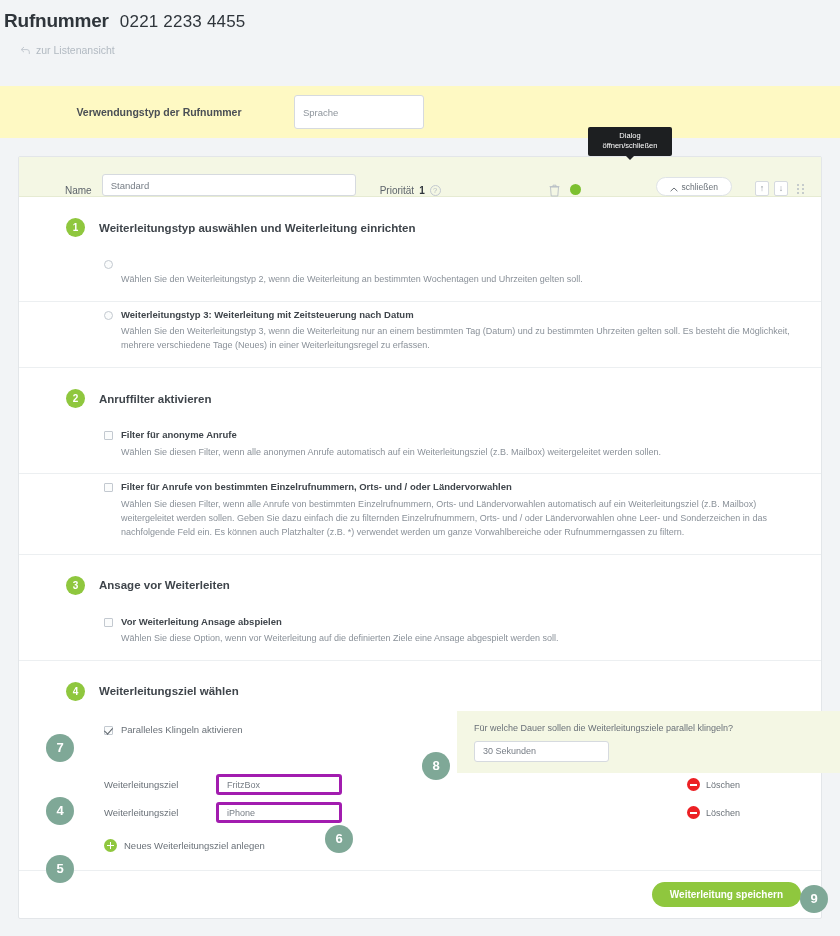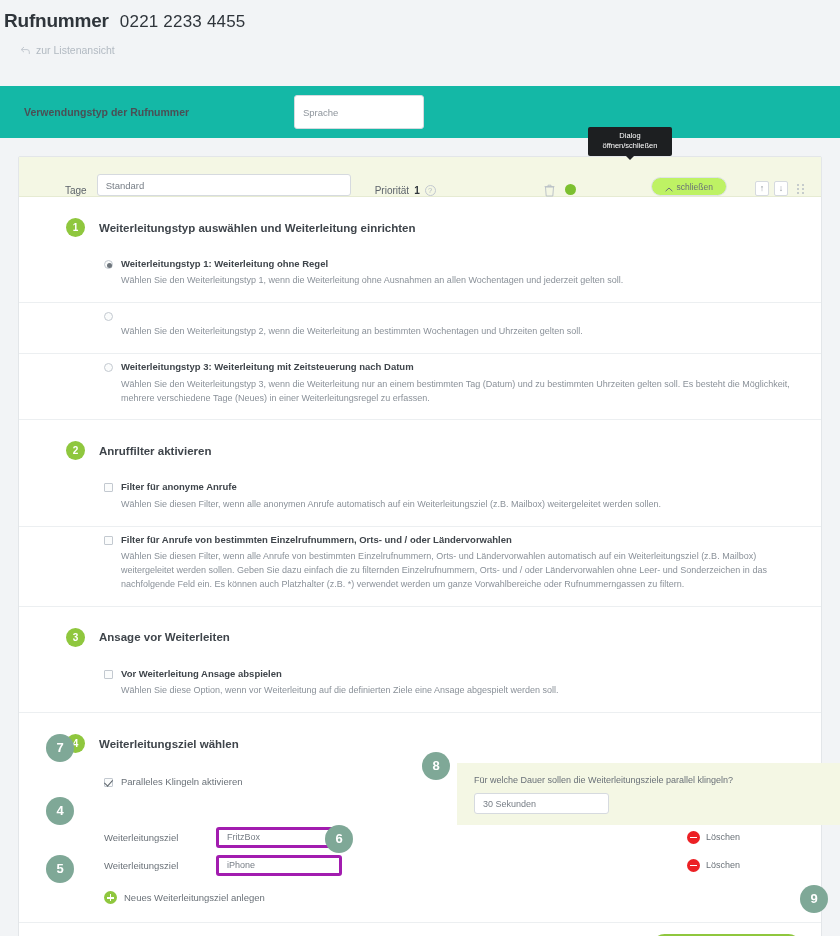--- a/index.html
+++ b/index.html
@@ -47,25 +47,26 @@
     display: inline-block;
     width: 11px; height: 9px;
     position: relative;
     color: #c3c9d0;
   }
   .backlink .arrow-ico svg { display:block; }
 
   
   .usage-bar {
     margin-top: 30px;
-    background: #14b8a6;
+    background: #fef9c3;
     height: 52px;
     display: flex;
     align-items: center;
     padding: 0 24px;
+    text-align: center;
   }
   .usage-label {
     font-size: 10.5px;
     font-weight: bold;
     color: #4a4f55;
     width: 270px;
   }
   .select-box {
     width: 130px;
     height: 24px;
@@ -142,21 +143,21 @@
     gap: 10px;
   }
   .trash-ico { width: 11px; height: 13px; color: #b7bec5; }
   .dot-green {
     width: 11px; height: 11px; border-radius: 50%;
     background: #7cc02f;
   }
   .collapse-btn {
     margin-left: 75px;
     width: 76px; height: 19px;
-    background: #bef264;
+    background: #ffffff;
     border: 1px solid #dfe3e7;
     border-radius: 10px;
     display: flex;
     align-items: center;
     justify-content: center;
     gap: 4px;
     font-size: 8.5px;
     color: #6a7178;
     cursor: pointer;
   }
@@ -483,21 +484,21 @@
   <div class="select-box wide">
     <span>Sprache</span>
   </div>
 </div>
 
 <div class="card">
 
   <div class="card-head">
     <div class="tooltip">Dialog öffnen/schließen</div>
 
-    <span class="head-name-label">Tage</span>
+    <span class="head-name-label">Name</span>
     <div class="head-input">
       <span>Standard</span>
     </div>
 
     <div class="head-prio">
       <span>Priorität</span>
       <b>1</b>
       <span class="q-ico">?</span>
     </div>
 
@@ -537,27 +538,20 @@
 
   <div>
 
     <div>
       <div class="section-title">
         <span class="step-badge">1</span>
         <h3>Weiterleitungstyp auswählen und Weiterleitung einrichten</h3>
       </div>
       <div class="opt-row">
         <div class="opt-head">
-          <span class="radio-ico on"></span>
-          <span class="opt-label">Weiterleitungstyp 1: Weiterleitung ohne Regel</span>
-        </div>
-        <div class="opt-desc">Wählen Sie den Weiterleitungstyp 1, wenn die Weiterleitung ohne Ausnahmen an allen Wochentagen und jederzeit gelten soll.</div>
-      </div>
-      <div class="opt-row">
-        <div class="opt-head">
           <span class="radio-ico"></span>
         </div>
         <div class="opt-desc">Wählen Sie den Weiterleitungstyp 2, wenn die Weiterleitung an bestimmten Wochentagen und Uhrzeiten gelten soll.</div>
       </div>
       <div class="opt-row">
         <div class="opt-head">
           <span class="radio-ico"></span>
           <span class="opt-label">Weiterleitungstyp 3: Weiterleitung mit Zeitsteuerung nach Datum</span>
         </div>
         <div class="opt-desc">Wählen Sie den Weiterleitungstyp 3, wenn die Weiterleitung nur an einem bestimmten Tag (Datum) und zu bestimmten Uhrzeiten gelten soll. Es besteht die Möglichkeit, mehrere verschiedene Tage (Neues) in einer Weiterleitungsregel zu erfassen.</div>

